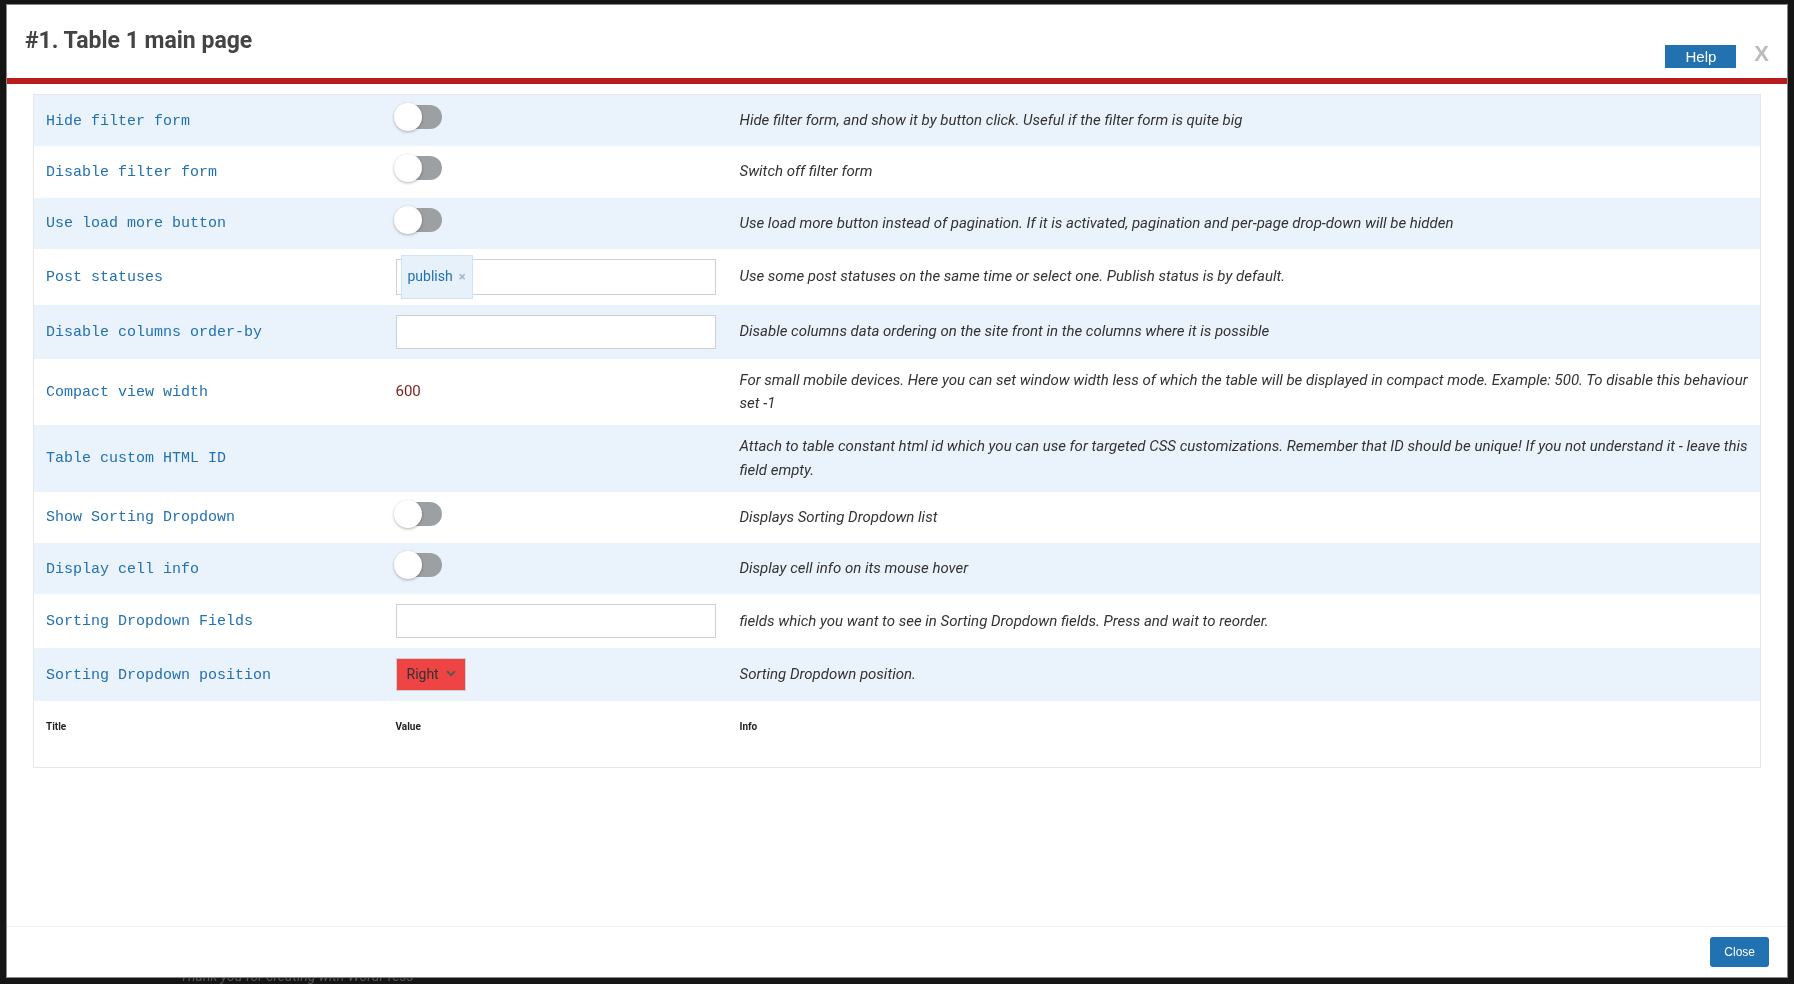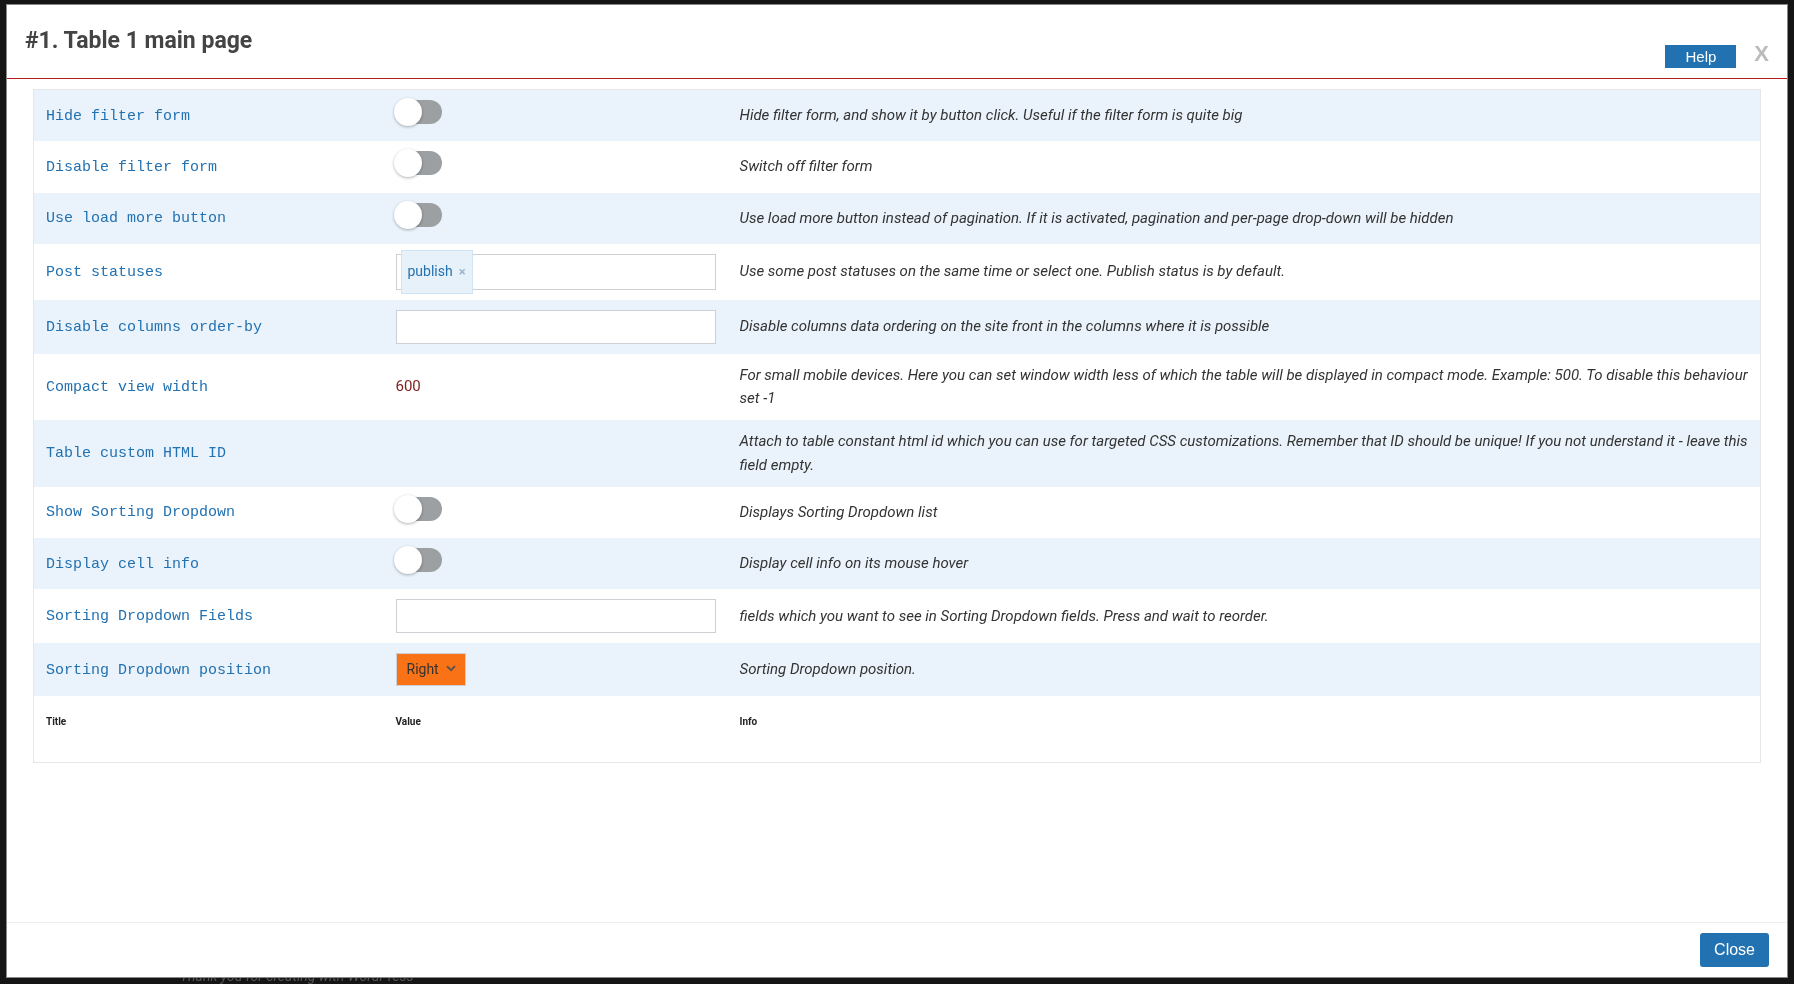--- a/index.html
+++ b/index.html
@@ -21,21 +21,21 @@
     background: #fff;
     border: 1px solid #888;
     display: flex;
     flex-direction: column;
   }
   .modal-header {
     display: flex;
     align-items: center;
     justify-content: space-between;
     padding: 8px 18px 10px 18px;
-    border-bottom: 1px solid #b91c1c;
+    border-bottom: 6px solid #b91c1c;
   }
   .modal-title {
     font-size: 23px;
     font-weight: 700;
     color: #444;
   }
   .header-right {
     display: flex;
     align-items: center;
     gap: 18px;
@@ -147,21 +147,21 @@
     background: #fff;
     width: 320px;
     height: 34px;
     padding: 4px 8px;
     font-size: 14px;
   }
   .plain-value { color: #7f1d1d; }
 
   .select {
     border: 1px solid #ccd0d4;
-    background: #f97316;
+    background: #ef4444;
     height: 33px;
     padding: 4px 26px 4px 10px;
     font-size: 14px;
     position: relative;
     display: inline-flex;
     align-items: center;
     cursor: pointer;
   }
   .select .chev {
     position: absolute;
@@ -173,21 +173,21 @@
     border-top: 1px solid #eee;
     padding: 10px 18px;
     display: flex;
     justify-content: flex-end;
   }
   .close-btn {
     background: #2271b1;
     color: #fff;
     border: none;
     padding: 8px 14px;
-    font-size: 16px;
+    font-size: 12px;
     border-radius: 3px;
     cursor: pointer;
   }
 
   
   .modal-body::-webkit-scrollbar { width: 17px; }
   .modal-body::-webkit-scrollbar-track { background: #f1f1f1; }
   .modal-body::-webkit-scrollbar-thumb { background: #c1c1c1; }
   .modal-body::-webkit-scrollbar-button {
     height: 17px;

